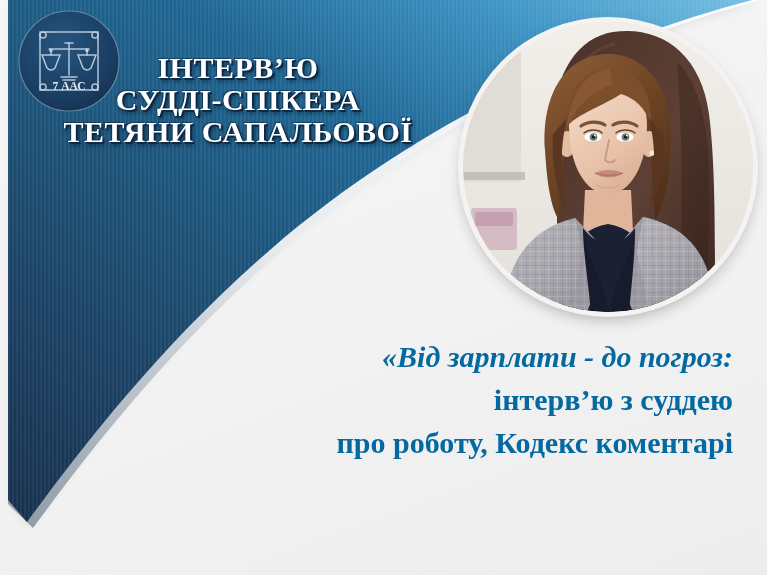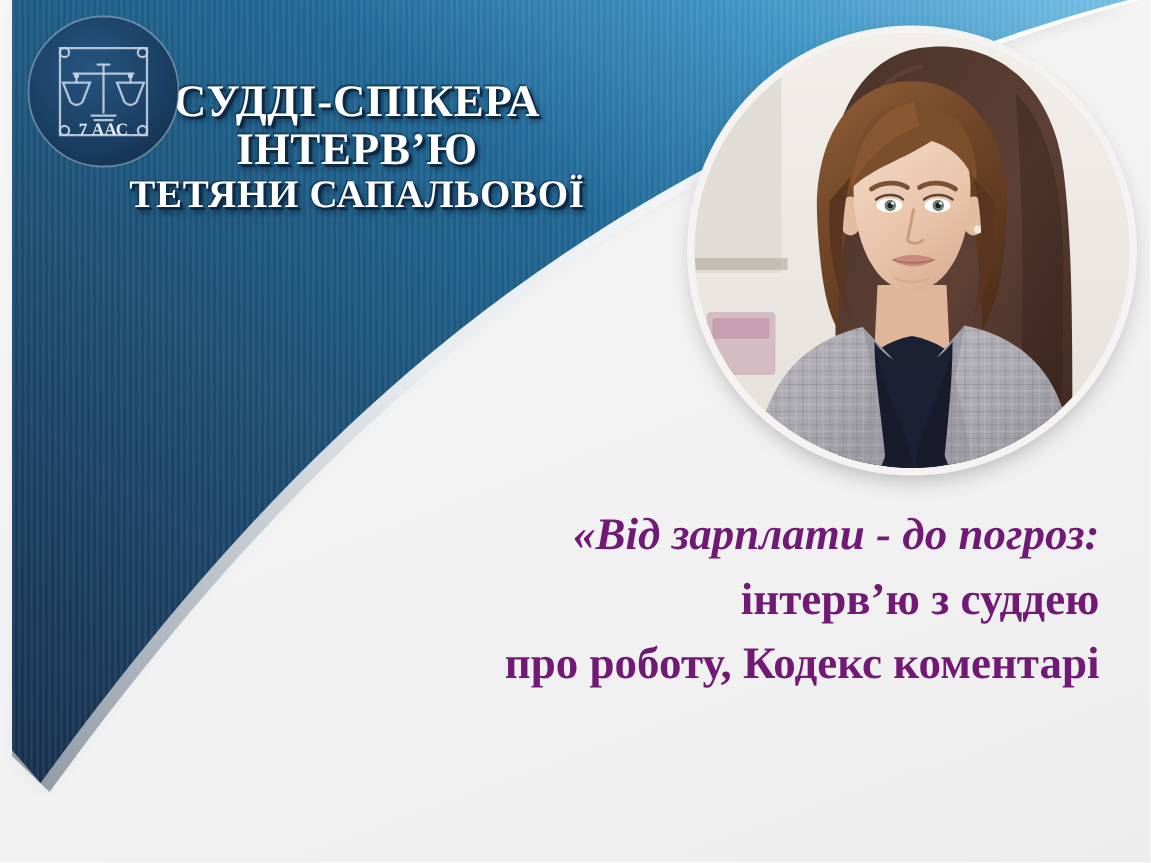--- a/index.html
+++ b/index.html
@@ -55,21 +55,21 @@
     line-height: 1.07;
     text-shadow:
       1px 1px 0 #0d2b47,
       2px 2px 0 #0d2b47,
       2px 3px 4px rgba(4,20,36,.75),
       -1px -1px 0 rgba(10,40,66,.55);
     white-space: nowrap;
   }
   .hl-1 { font-size: 30px; }
   .hl-2 { font-size: 30px; }
-  .hl-3 { font-size: 26px; }
+  .hl-3 { font-size: 30px; }
 
   
   .emblem {
     position: absolute;
     left: 18px;
     top: 10px;
     width: 102px;
     height: 102px;
     z-index: 7;
   }
@@ -100,21 +100,21 @@
     width: 520px;
     text-align: right;
     z-index: 6;
   }
   .quote .ql {
     display: block;
     font-family: "Liberation Serif", "DejaVu Serif", serif;
     font-weight: bold;
     font-size: 30px;
     line-height: 1.43;
-    color: #701a75;
+    color: #0369a1;
     white-space: nowrap;
   }
   .ql-1 { font-style: italic; }
 </style>
 </head>
 <body>
 
 <div id="poster">
 
   <div class="page-bg"></div>
@@ -204,22 +204,22 @@
         <path d="M43,67 L59,67"></path>
         <path d="M45,70 L57,70"></path>
       </g>
       <circle cx="33" cy="40.5" r="1.7" fill="#c3d2e2"></circle>
       <circle cx="69" cy="40.5" r="1.7" fill="#c3d2e2"></circle>
       <text x="51" y="80" text-anchor="middle" font-family="Liberation Serif, DejaVu Serif, serif" font-size="11.5" font-weight="bold" fill="#e2ecf5">7 ААС</text>
     </svg>
   </div>
 
   <div class="headline">
+    <span class="hl hl-1">ІНТЕРВ’Ю</span>
     <span class="hl hl-2">СУДДІ-СПІКЕРА</span>
-    <span class="hl hl-1">ІНТЕРВ’Ю</span>
     <span class="hl hl-3">ТЕТЯНИ САПАЛЬОВОЇ</span>
   </div>
 
   <div class="portrait">
     <svg viewBox="0 0 290 290">
       <defs>
         <linearGradient id="wallGrad" x1="0" y1="0" x2="0" y2="1">
           <stop offset="0%" stop-color="#f2efea"></stop>
           <stop offset="100%" stop-color="#e4e0da"></stop>
         </linearGradient>

